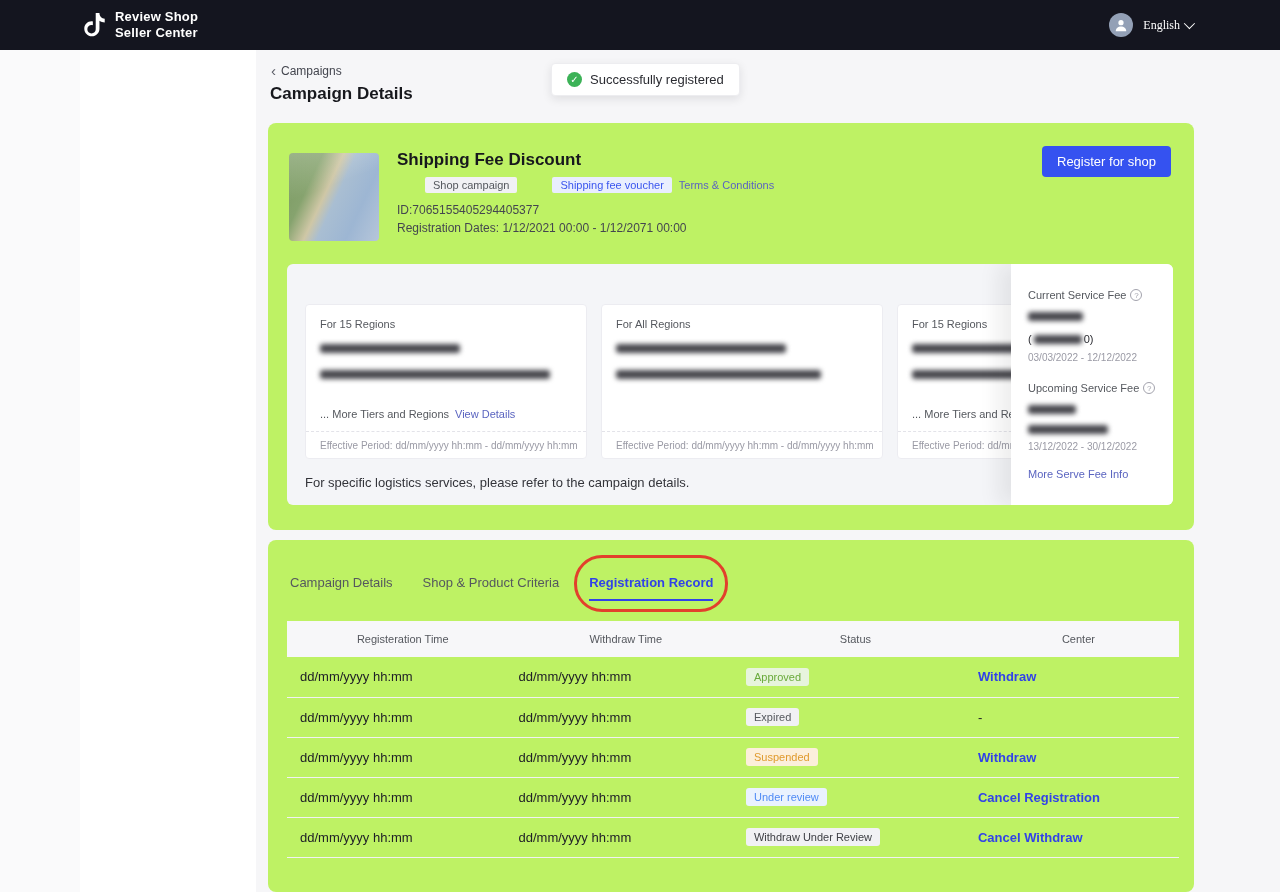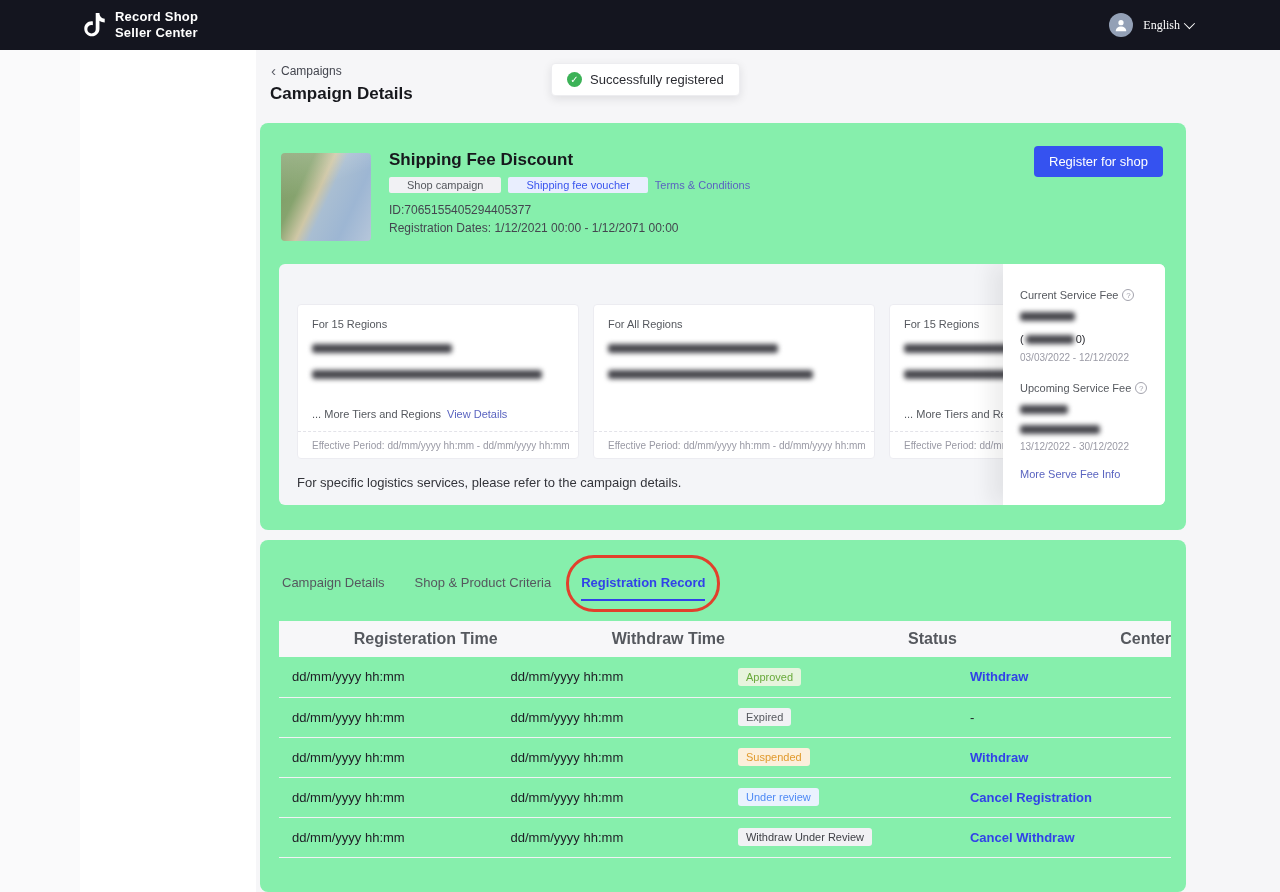--- a/index.html
+++ b/index.html
@@ -37,33 +37,33 @@
   .toast {
     position:absolute; top:13px; left:295px; height:33px; z-index:40;
     background:#fff; border:1px solid #ededf0; border-radius:4px;
     box-shadow:0 3px 10px rgba(20,21,31,.10);
     display:flex; align-items:center; gap:8px; padding:0 15px;
     font-size:13px; color:#2a2b31;
   }
   .check-circle { width:15px; height:15px; border-radius:50%; background:#3cb257; color:#fff; font-size:10px; display:flex; align-items:center; justify-content:center; }
 
   
-  .card { background:#86efac; border-radius:8px; position:absolute; left:4px; width:926px; }
+  .card { background:#bef264; border-radius:8px; position:absolute; left:12px; width:926px; }
   .card-campaign { top:73px; height:407px; }
 
   .thumb {
     position:absolute; left:21px; top:30px; width:90px; height:88px; border-radius:4px;
     background:
       linear-gradient(160deg, rgba(255,255,255,.25), rgba(255,255,255,0) 40%),
       linear-gradient(115deg, #7a9a62 0%, #86a36e 26%, #cfc7a6 42%, #a9bed2 52%, #9db6d3 74%, #b6c6da 100%);
   }
   .campaign-info { position:absolute; left:129px; top:27px; }
   .campaign-title { font-size:17px; font-weight:bold; color:#17181d; margin-bottom:7px; }
   .tag-row { display:flex; align-items:center; gap:7px; margin-bottom:8px; }
-  .tag { font-size:11px; padding:2px 18px; border-radius:2px; }
+  .tag { font-size:11px; padding:2px 8px; border-radius:2px;margin-left:28px; }
   .tag-gray { background:#f1f1f4; color:#55585e; }
   .tag-blue { background:#e9eefe; color:#3a55ee; }
   .terms-link { font-size:11px; color:#5a64c0; cursor:pointer; }
   .meta-line { font-size:12px; color:#44464f; line-height:18px; }
   .register-btn {
     position:absolute; right:23px; top:23px;
     background:#3552f0; color:#fff; border:none; border-radius:4px;
     font-size:13px; font-family:inherit; padding:8px 15px; cursor:pointer;
   }
 
@@ -126,21 +126,21 @@
   }
   .tab-annotation {
     position:absolute; left:-15px; right:-15px; top:-20px; bottom:-22px;
     border:3px solid #e2402c; border-radius:28px; pointer-events:none; z-index:5;
   }
 
   .rtable { position:absolute; top:81px; left:19px; right:15px; border-collapse:collapse; width:calc(100% - 34px); table-layout:fixed; }
   .rtable col.c1 { width:24.5%; } .rtable col.c2 { width:25.5%; }
   .rtable col.c3 { width:26%; }  .rtable col.c4 { width:24%; }
   .rtable thead tr { background:#f7f7f9; height:36px; }
-  .rtable th { font-size:16px; font-weight:bold; color:#55585e; text-align:right; padding-left:13px; }
+  .rtable th { font-size:11px; font-weight:normal; color:#55585e; text-align:center; padding-left:13px; }
   .rtable tbody tr { height:40px; border-bottom:1px solid #f1f1f4; }
   .rtable td { font-size:13px; color:#202127; padding-left:13px; }
   .badge { display:inline-block; font-size:11px; padding:3px 8px; border-radius:3px; white-space:nowrap; }
   .badge[data-status="approved"] { background:#e7f4dd; color:#69aa3b; }
   .badge[data-status="expired"] { background:#f1f1f4; color:#55585e; }
   .badge[data-status="suspended"] { background:#fcefdb; color:#e09a2e; }
   .badge[data-status="under-review"] { background:#eaf2fe; color:#4f8af5; }
   .badge[data-status="withdraw-review"] { background:#f1f1f4; color:#3f4046; }
   .action-link { color:#3142e8; font-weight:bold; font-size:13px; cursor:pointer; }
   .action-plain { color:#202127; font-size:13px; }
@@ -149,21 +149,21 @@
 <body>
 
 <header class="top-header">
   <div class="brand">
     <span>
       <svg width="22" height="25" viewBox="0 0 24 28">
         <path d="M17 0h-4.2v18.2c0 2.6-2.1 4.7-4.7 4.7s-4.7-2.1-4.7-4.7 2.1-4.7 4.7-4.7c.5 0 1 .1 1.5.2v-4.3c-.5-.1-1-.1-1.5-.1C3.6 9.3 0 13 0 17.5 0 22.2 3.8 26 8.5 26s8.5-3.8 8.5-8.5V8.7c1.7 1.2 3.7 1.9 5.9 1.9V6.4c-3.3 0-5.9-2.9-5.9-6.4z" fill="#ffffff"></path>
       </svg>
     </span>
     <span class="brand-text">
-      <div>Record Shop</div>
+      <div>Review Shop</div>
       <div>Seller Center</div>
     </span>
   </div>
   <div class="header-right">
     <div class="avatar">
       <svg width="14" height="14" viewBox="0 0 16 16">
         <circle cx="8" cy="5.4" r="3" fill="#ffffff"></circle>
         <path d="M2 15c0-3.2 2.7-5.2 6-5.2s6 2 6 5.2z" fill="#ffffff"></path>
       </svg>
     </div>

